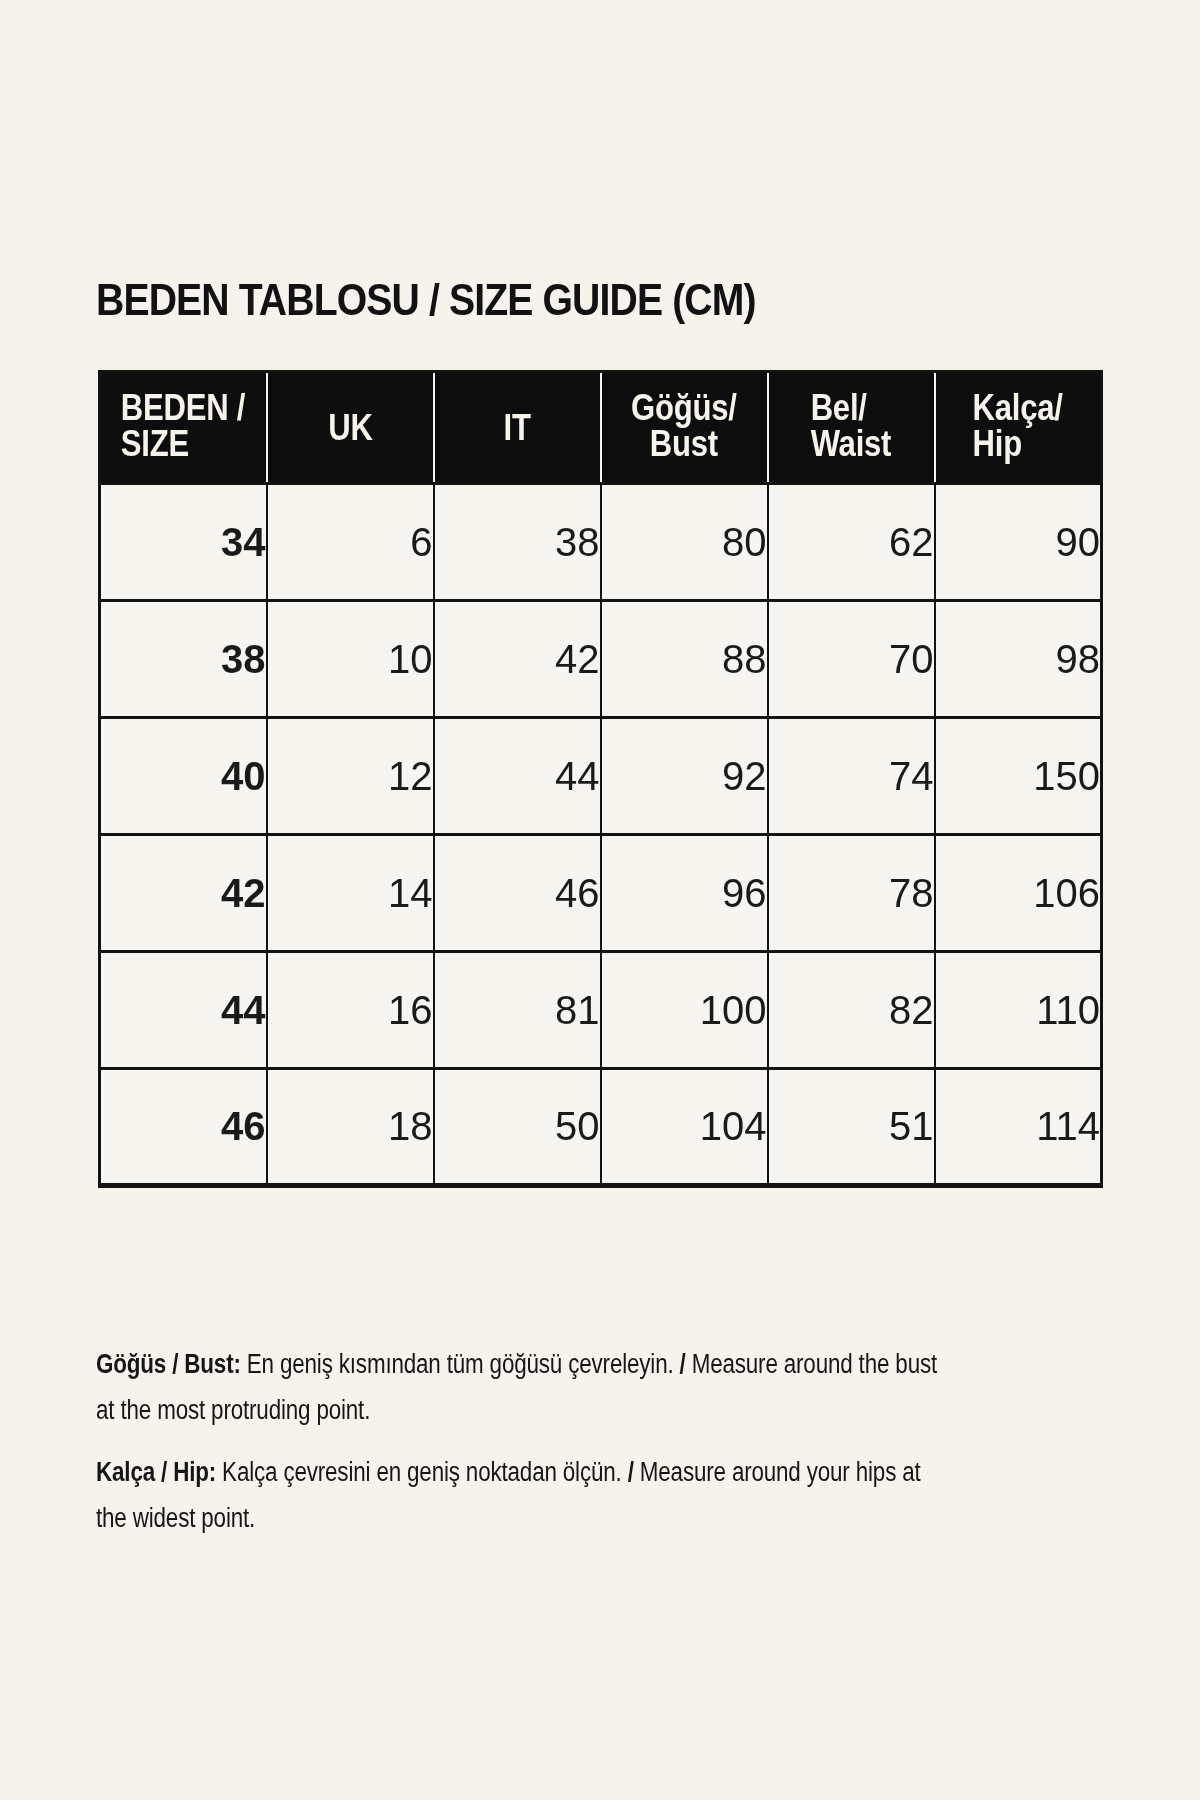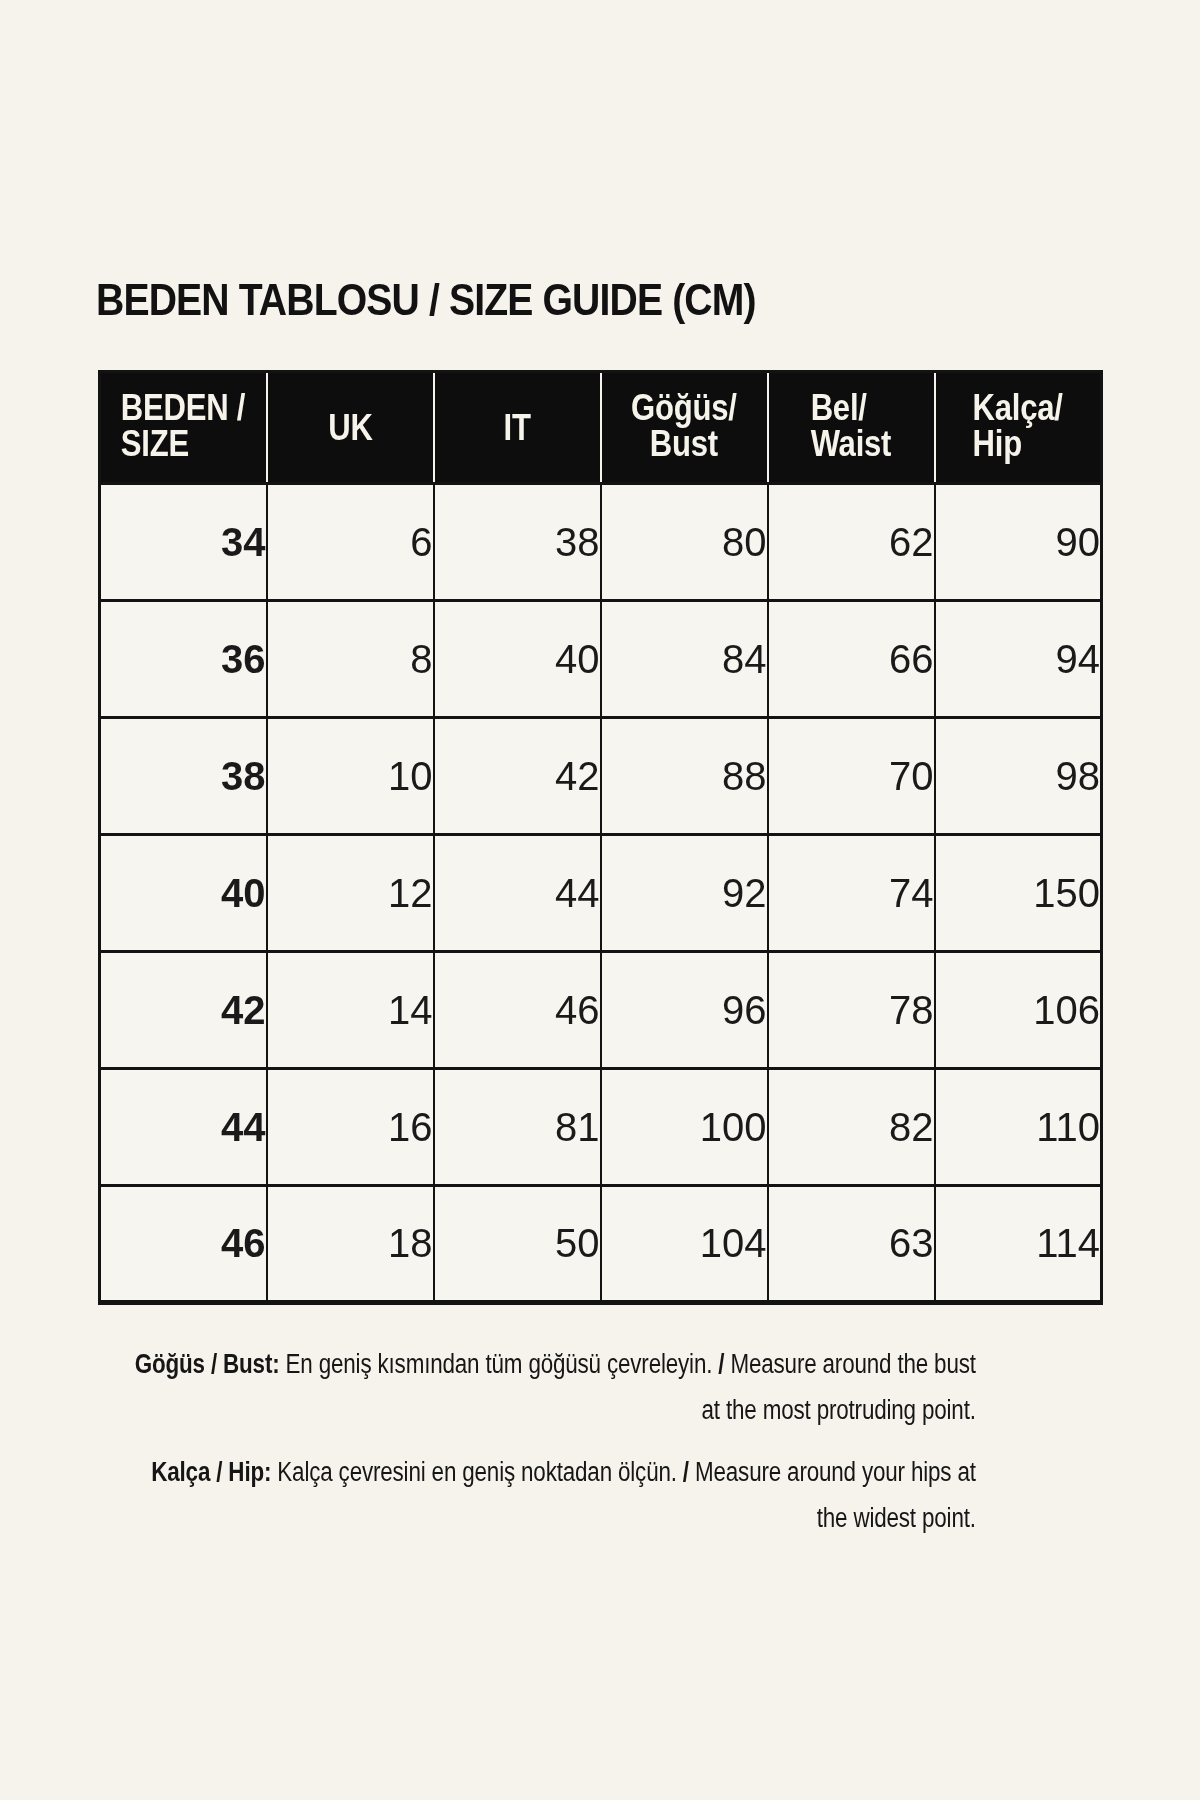--- a/index.html
+++ b/index.html
@@ -69,21 +69,20 @@
     text-align:right;vertical-align:middle;
     font-size:40px;font-weight:400;
     color:var(--text);
     padding:0;
   }
   .size-table td.col-size{font-weight:700;}
   .notes{
     position:absolute;
     left:96px;top:1341px;
     width:1060px;
-    text-align:right;
   }
   .note{margin:0 0 16px 0;}
   .note-line{
     display:block;
     font-size:27px;
     line-height:46px;
     letter-spacing:-.2px;
     white-space:nowrap;
     color:#161616;
     transform:scaleX(.83);
@@ -142,28 +141,20 @@
     <tbody>
         <tr>
           <td class="col-size">34</td>
           <td>6</td>
           <td>38</td>
           <td>80</td>
           <td>62</td>
           <td>90</td>
         </tr>
         <tr>
-          <td class="col-size">36</td>
-          <td>8</td>
-          <td>40</td>
-          <td>84</td>
-          <td>66</td>
-          <td>94</td>
-        </tr>
-        <tr>
           <td class="col-size">38</td>
           <td>10</td>
           <td>42</td>
           <td>88</td>
           <td>70</td>
           <td>98</td>
         </tr>
         <tr>
           <td class="col-size">40</td>
           <td>12</td>
@@ -186,21 +177,21 @@
           <td>81</td>
           <td>100</td>
           <td>82</td>
           <td>110</td>
         </tr>
         <tr>
           <td class="col-size">46</td>
           <td>18</td>
           <td>50</td>
           <td>104</td>
-          <td>63</td>
+          <td>51</td>
           <td>114</td>
         </tr>
       </tbody>
   </table>
 
   <section class="notes">
 
     <p class="note">
       <span class="note-line"><b>Göğüs / Bust:</b><span> En geniş kısmından tüm göğüsü çevreleyin. </span><b>/</b><span> Measure around the bust</span></span>
       <span class="note-line">at the most protruding point.</span>

